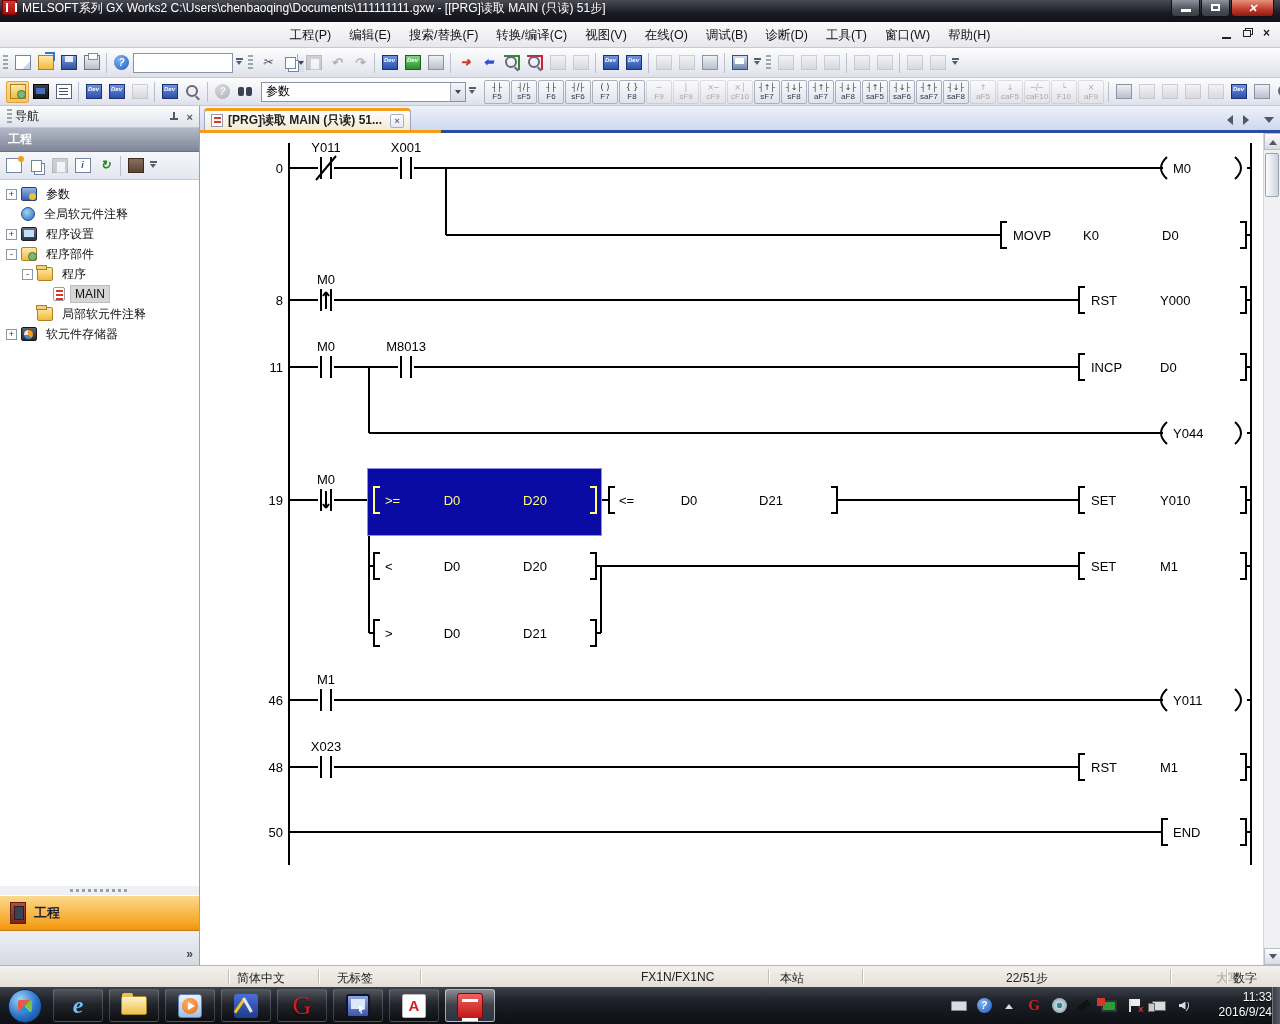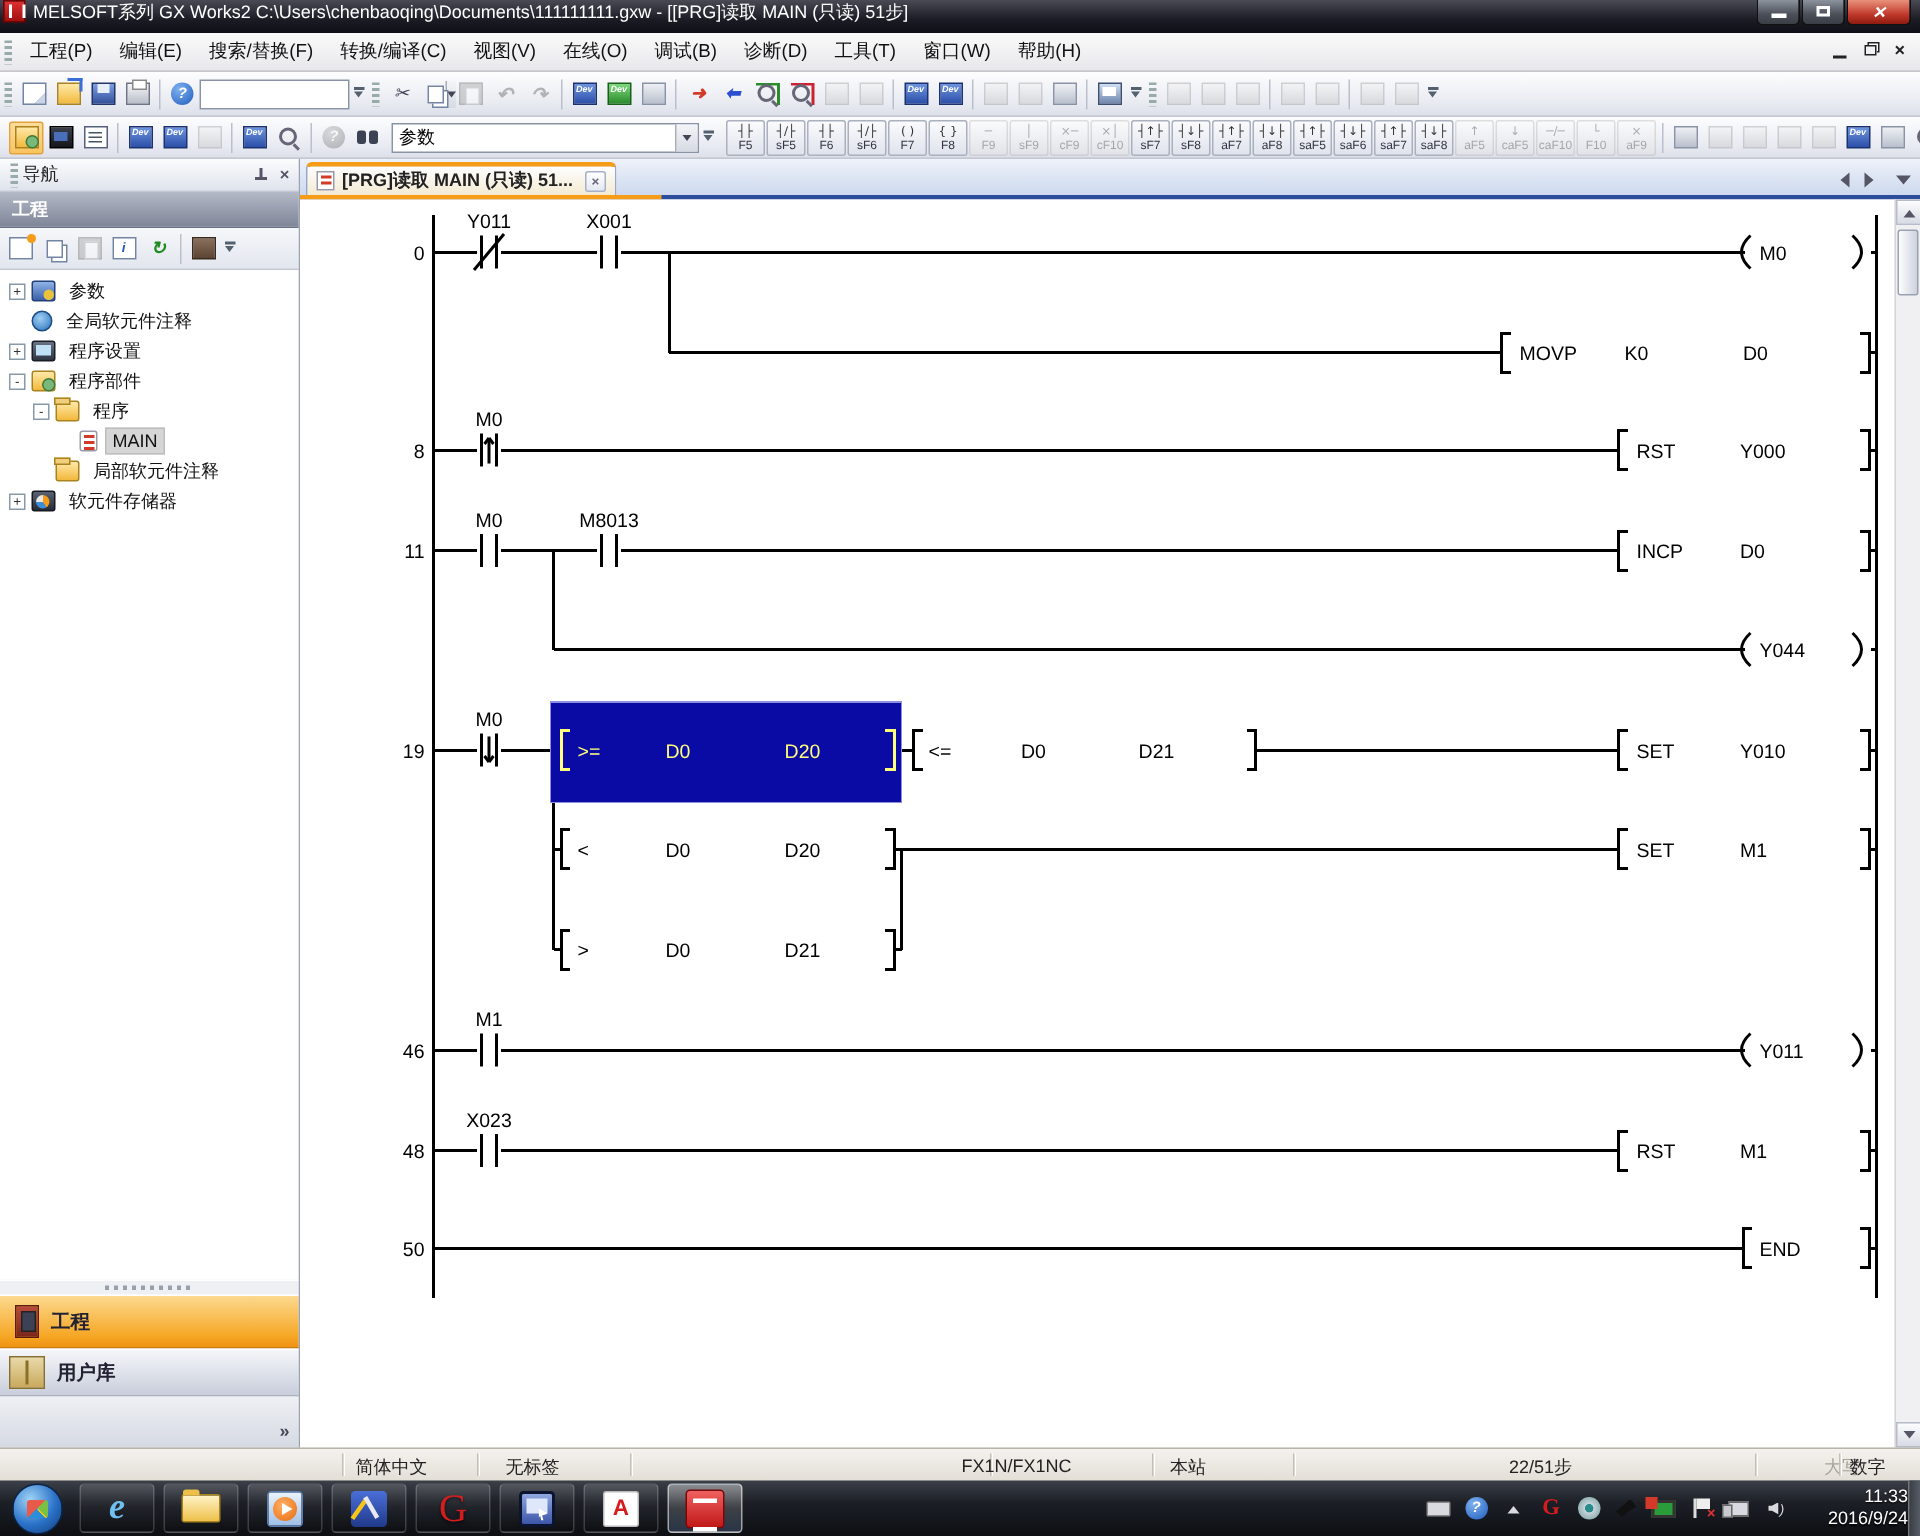--- a/index.html
+++ b/index.html
@@ -9,21 +9,21 @@
   .appicon{width:15px;height:15px;background:linear-gradient(#e03030,#a01010);border:1px solid #700; margin:0 5px 0 2px;position:relative;}
   .appicon:before{content:"";position:absolute;left:3px;top:2px;width:7px;height:9px;border-left:2px solid #fff;border-right:2px solid #fff;}
   .titletext{color:#fff;font-size:12px;white-space:nowrap;overflow:hidden;flex:1;}
   .winbtns{display:flex;gap:1px;position:absolute;right:6px;top:0;}
   .wbtn{width:29px;height:17px;border:1px solid #111;border-top:none;border-radius:0 0 4px 4px;background:linear-gradient(#8d939e,#4a4f58 60%,#3a3f46);position:relative;}
   .wbtn.close{width:43px;background:linear-gradient(#e8927c,#c0392b 60%,#8f1a10);}
   .wbtn .g-min{position:absolute;left:9px;bottom:4px;width:10px;height:3px;background:#fff;}
   .wbtn .g-max{position:absolute;left:9px;top:4px;width:9px;height:7px;border:2px solid #fff;}
   .wbtn .g-x{position:absolute;left:16px;top:2px;color:#fff;font-size:11px;font-weight:bold;}
   
-  .menubar{height:26px;background:linear-gradient(#fafafa,#e8e8ec);display:flex;align-items:center;border-bottom:1px solid #c8c8cc;position:relative;}
+  .menubar{height:26px;background:linear-gradient(#fafafa,#e8e8ec);display:flex;align-items:center;border-bottom:1px solid #c8c8cc;position:relative;flex-direction:column;}
   .grip{width:5px;height:16px;margin:0 3px;background:repeating-linear-gradient(#9aa 0 2px,transparent 2px 4px);}
   .mi{padding:5px 9px;font-size:12.5px;color:#111;}
   .mdi-ctrls{position:absolute;right:10px;top:5px;display:flex;gap:12px;align-items:center;}
   .mdi-min{width:9px;height:2px;background:#222;margin-top:10px;}
   .mdi-rest{width:8px;height:7px;border:1px solid #222;box-shadow:2px -2px 0 -1px #fff,2px -2px 0 0 #222;}
   .mdi-x{color:#222;font-size:12px;font-weight:bold;line-height:12px;}
   
   .tb{background:linear-gradient(#fdfdfe,#e9ebf2 70%,#dde0ea);display:flex;align-items:center;border-bottom:1px solid #c3c8d4;}
   .tb1{height:30px;}
   .tb2{height:28px;}
@@ -638,24 +638,20 @@
           <span class="lbl">软元件存储器</span>
         </div>
       </div>
     <div class="splitter">
         <i></i>
       </div>
     <div class="navbtn active">
       <span class="bicon bi-proj"></span>
       <span>工程</span>
     </div>
-    <div class="navbtn">
-      <span class="bicon bi-lib"></span>
-      <span>用户库</span>
-    </div>
     <div class="nav-foot">
       <span class="chev">»</span>
     </div>
   </div>
 
   <div class="editor">
     <div class="tabbar">
       <div class="tab">
         <span class="ticn"></span>
         <span>[PRG]读取 MAIN (只读) 51...</span>

